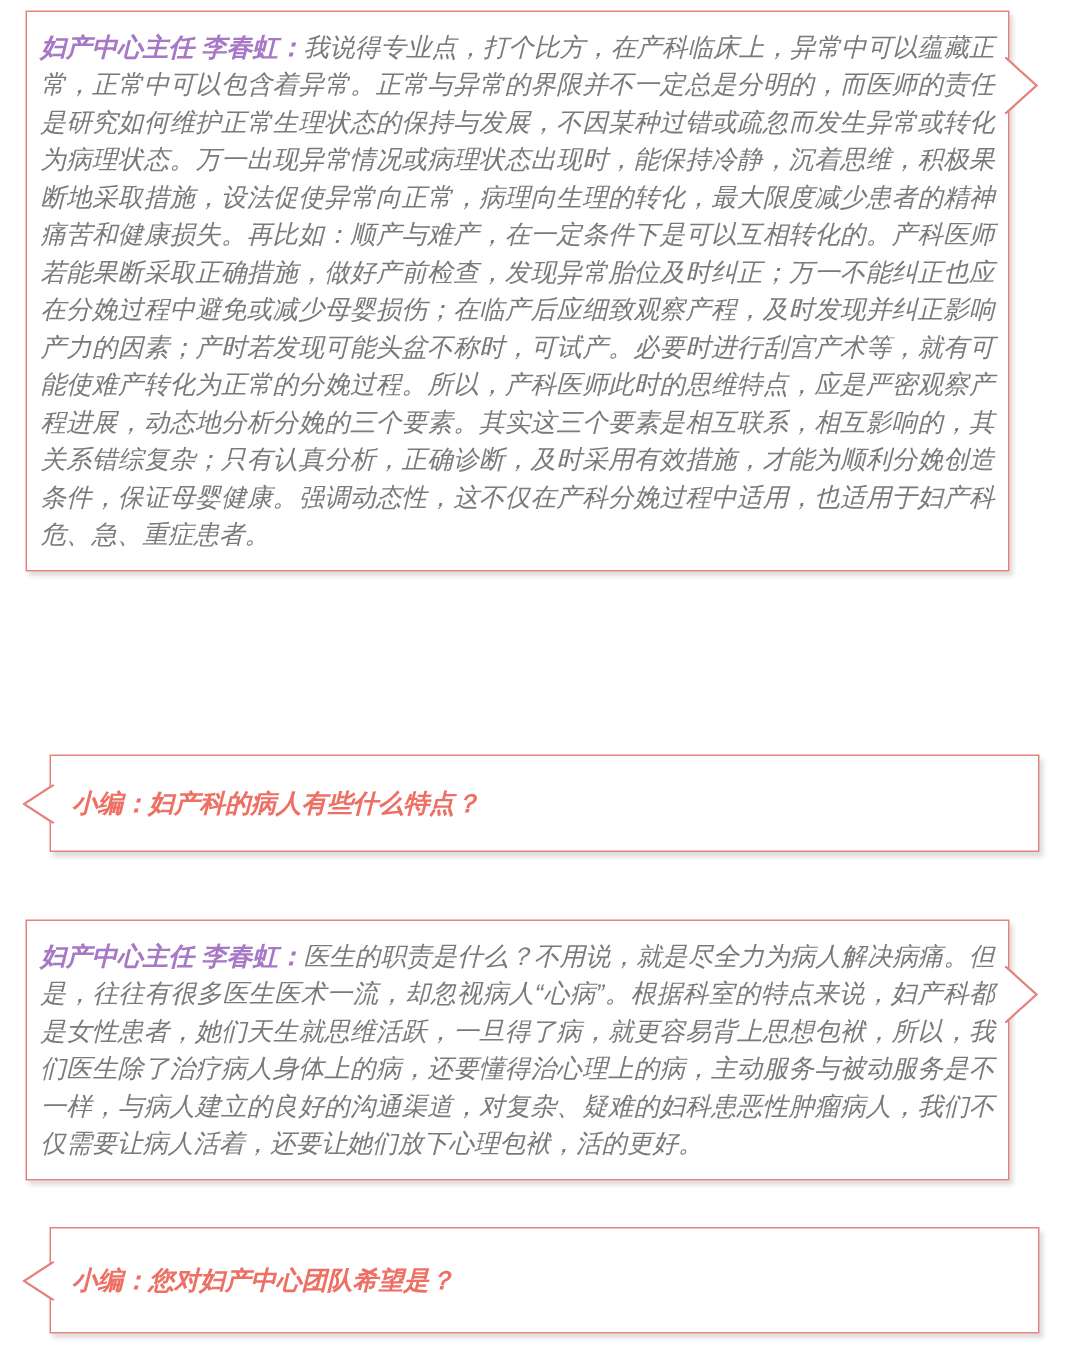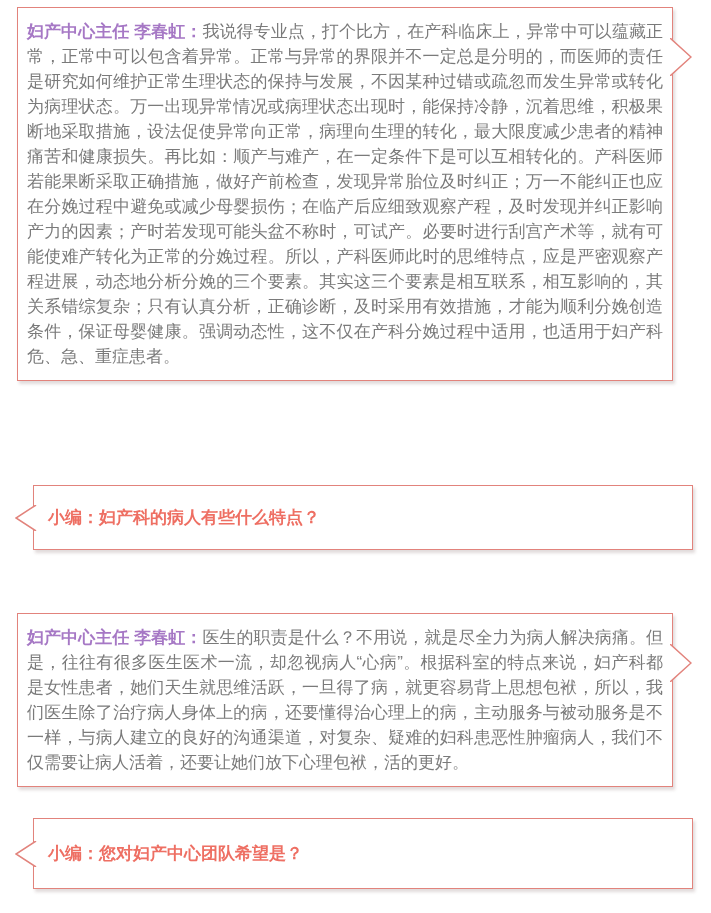--- a/index.html
+++ b/index.html
@@ -3,20 +3,21 @@
 <meta charset="utf-8">
 <style>
   html, body { margin: 0; padding: 0; background: #ffffff; }
   .page {
     position: relative;
     width: 711px;
     height: 913px;
     background: #ffffff;
     overflow: hidden;
     font-family: "Liberation Sans", "DejaVu Sans", sans-serif;
+    font-style: italic;
   }
   .bubble {
     position: absolute;
     box-sizing: border-box;
     background: #ffffff;
     border: 1px solid #e2837c;
     box-shadow: 2px 3px 3px rgba(120, 90, 90, 0.22);
   }
   .bubble.answer {
     left: 17px;
@@ -24,21 +25,21 @@
     padding: 11px 9px;
   }
   .bubble.question {
     left: 33px;
     width: 660px;
     padding: 0 14px;
     display: flex;
     align-items: center;
   }
   #bubble-1 { top: 7px; }
-  #bubble-2 { top: 485px; height: 65px; }
+  #bubble-2 { top: 503px; height: 65px; }
   #bubble-3 { top: 613px; }
   #bubble-4 { top: 818px; height: 71px; }
 
   .para {
     margin: 0;
     font-size: 17px;
     line-height: 25px;
     color: #7a7a7a;
     text-align: justify;
   }

